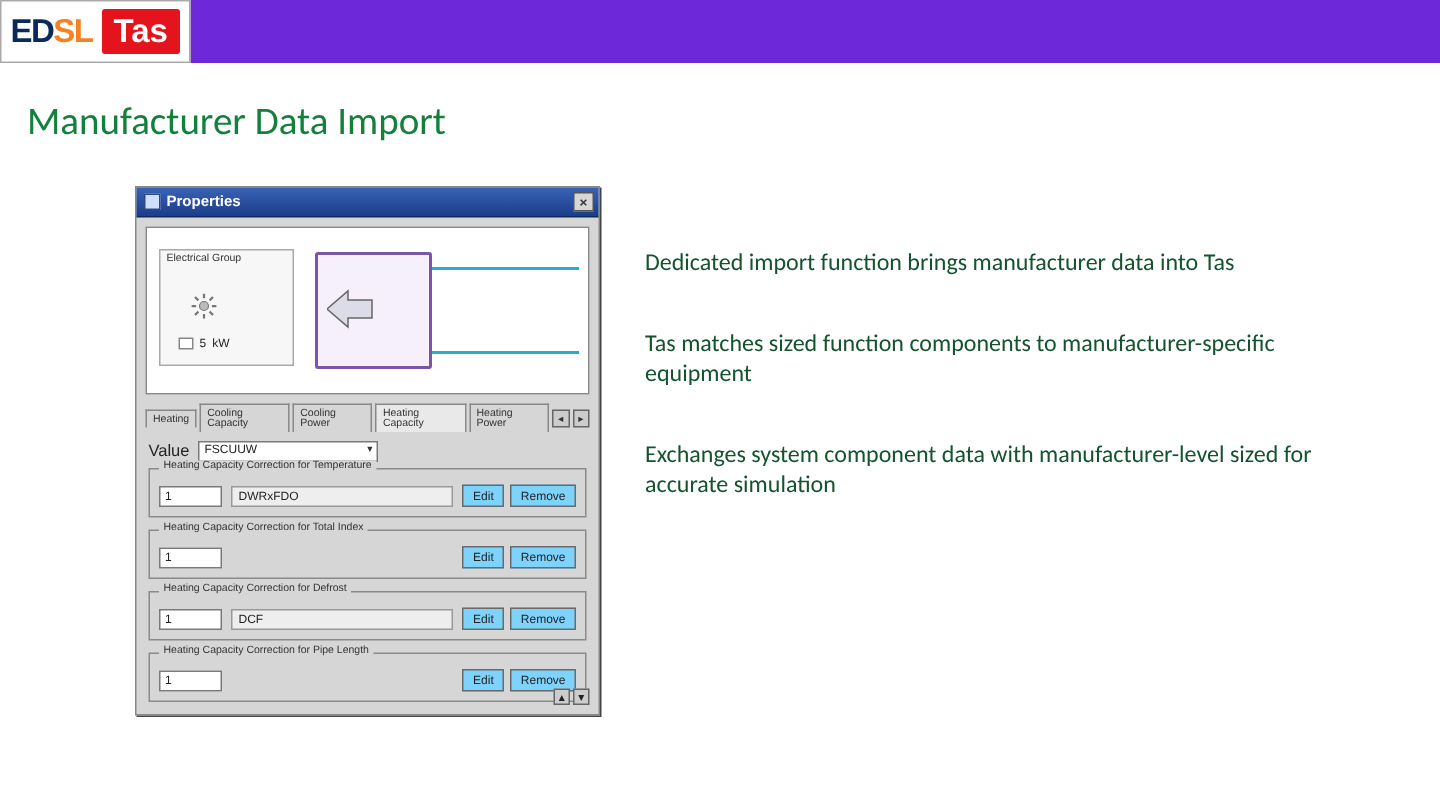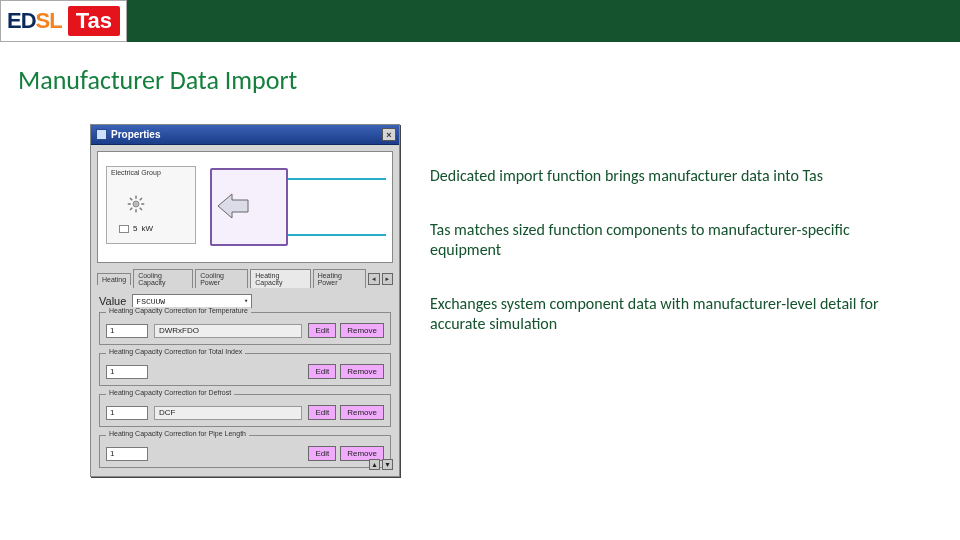--- a/index.html
+++ b/index.html
@@ -8,21 +8,21 @@
     padding: 0;
     width: 960px;
     height: 540px;
     font-family: Calibri, "Segoe UI", Arial, sans-serif;
     background: #ffffff;
     overflow: hidden;
   }
   .header-bar {
     width: 100%;
     height: 42px;
-    background: #14532d;
+    background: #6d28d9;
     display: flex;
     align-items: stretch;
   }
   .logo-box {
     height: 42px;
     background: #ffffff;
     display: flex;
     padding: 4px 6px;
     align-items: center;
     border: 1px solid #aaa;
@@ -136,21 +136,21 @@
     width:12px; height:12px; border:1px solid #666; background:#ccc;
     display:flex; align-items:center; justify-content:center; margin-left:auto;
   }
 
   .value-row {
     display:flex; align-items:center; padding:6px 8px 0 8px; gap:6px;
   }
   .value-row .label { font-size:11px; }
   .value-row .dropdown {
     flex:0 0 120px; height:14px; background:#fff; border:1px solid #7a7a7a;
-    display:flex; align-items:center; justify-content:space-between; padding:0 3px; font-size:8px;font-family:Liberation Mono, monospace;
+    display:flex; align-items:flex-start; justify-content:space-between; padding:0 3px; font-size:8px;
   }
   .dropdown .chev { font-size:7px; color:#333; }
 
   .panel-body { padding:4px 8px 8px 8px; display:flex; flex-direction:column; gap:8px; }
 
   .groupbox {
     border:1px solid #8a8a8a; background:#d6d6d6; position:relative; padding:10px 6px 6px 6px;
   }
   .groupbox .legend {
     position:absolute; top:-6px; left:6px; font-size:7px; color:#333;
@@ -161,21 +161,21 @@
   }
   .num-field {
     width:42px; height:14px; background:#fff; border:1px solid #7a7a7a;
     display:flex; align-items:center; padding:0 3px; font-size:8px;
   }
   .readout {
     flex:1; height:14px; background:#eee; border:1px solid #999;
     font-size:8px; padding:0 4px; display:flex; align-items:center;
   }
   .btn {
-    height:15px; border:1px solid #6a6a6a; background:#f0abfc; font-size:8px;
+    height:15px; border:1px solid #6a6a6a; background:#7dd3fc; font-size:8px;
     padding:0 6px; display:flex; align-items:center;
   }
   .btns { margin-left:auto; display:flex; gap:4px; }
 
   .lr-scroll { position:absolute; right:6px; bottom:6px; display:flex; gap:2px;}
   .lr-scroll div { width:11px; height:11px; border:1px solid #666; background:#ccc; font-size:8px;
     display:flex; align-items:center; justify-content:center;}
 </style>
 </head>
 <body>
@@ -304,16 +304,16 @@
 
     <div class="lr-scroll">
       <div>▴</div>
       <div>▾</div>
     </div>
   </div>
 
   <div class="bullets">
     <div class="bullet">Dedicated import function brings manufacturer data into Tas</div>
     <div class="bullet">Tas matches sized function components to manufacturer-specific equipment</div>
-    <div class="bullet">Exchanges system component data with manufacturer-level detail for accurate simulation</div>
+    <div class="bullet">Exchanges system component data with manufacturer-level sized for accurate simulation</div>
   </div>
 
 </div>
 
 </body></html>

